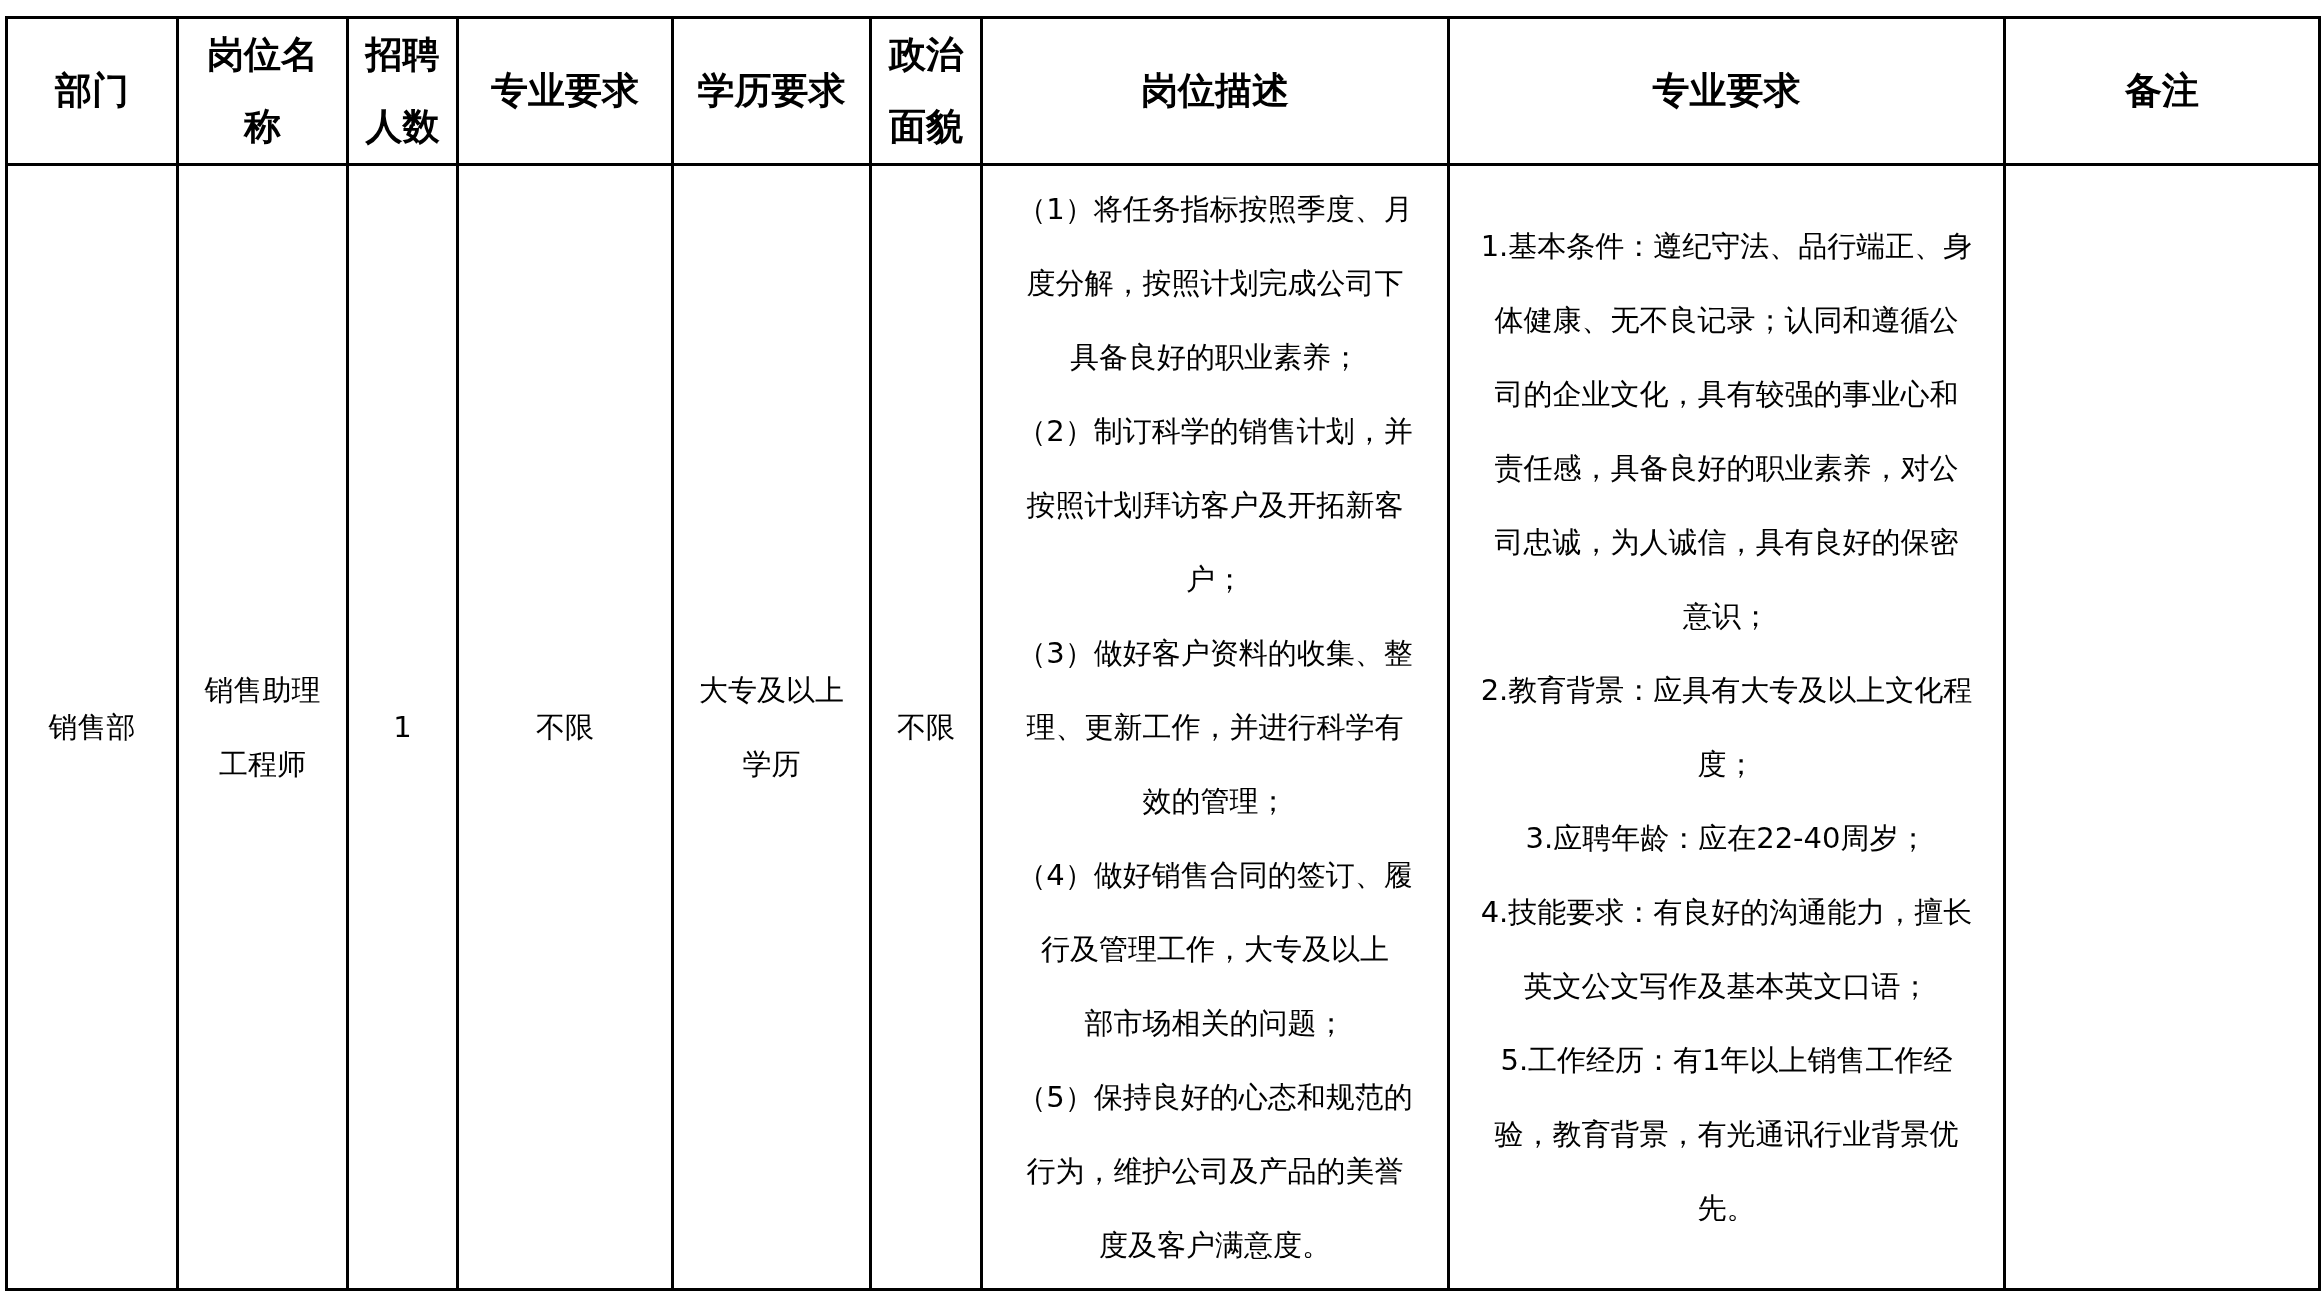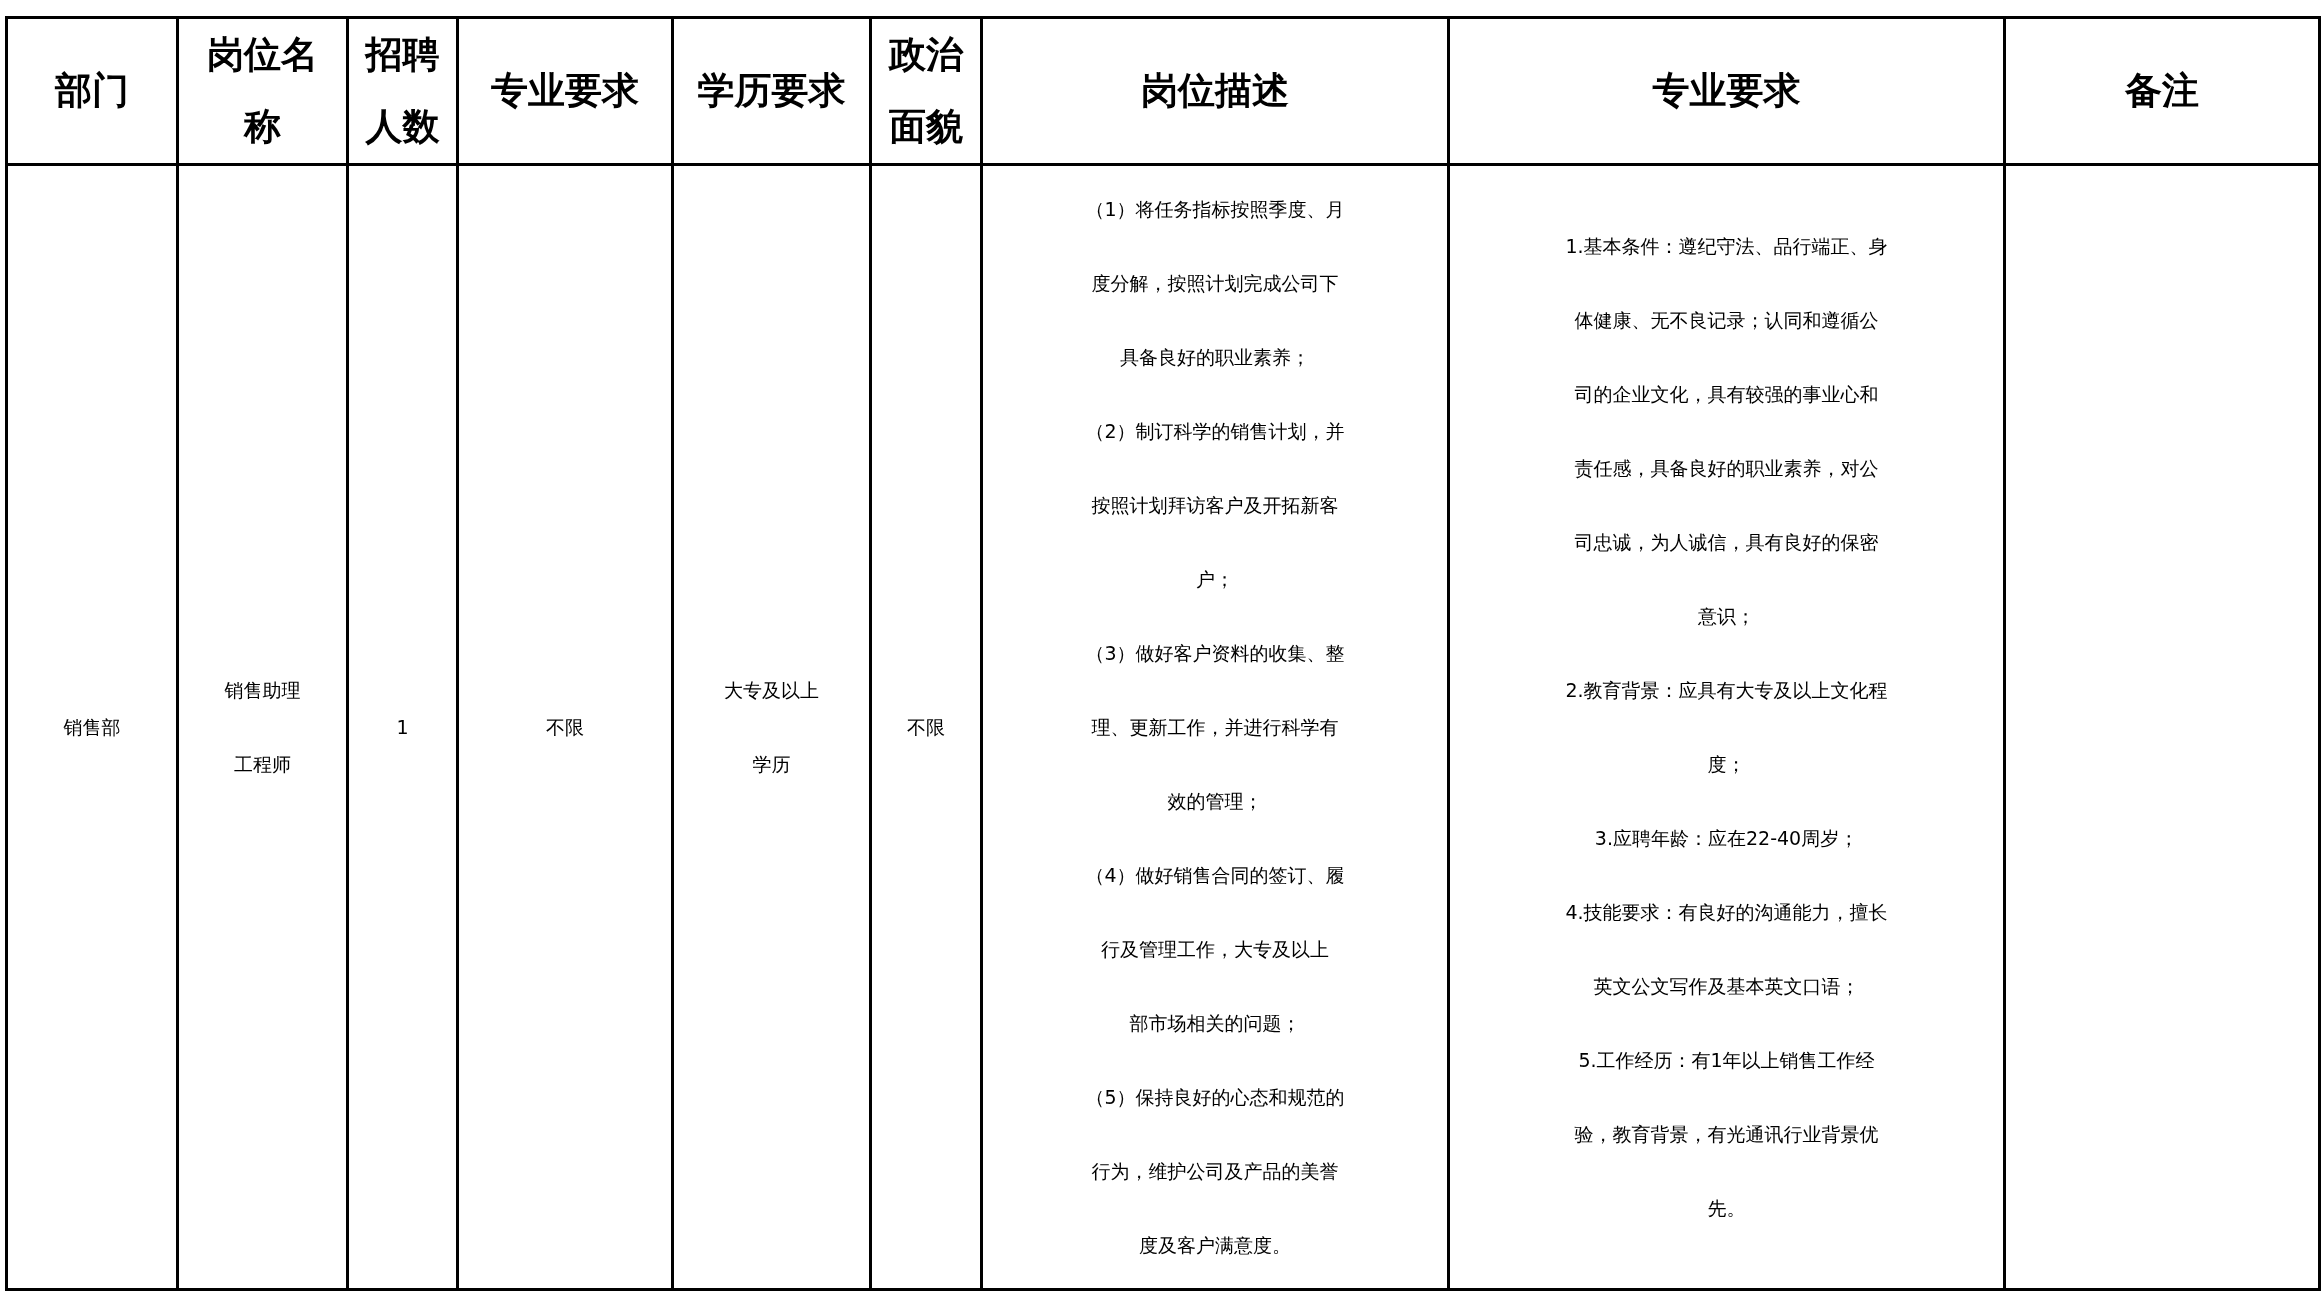--- a/index.html
+++ b/index.html
@@ -16,21 +16,21 @@
     color: #000;
   }
   .tbl th {
     height: 143px;
     font-family: "DejaVu Sans", "Liberation Sans", sans-serif;
     font-weight: bold; font-size: 37px; line-height: 72px;
   }
   .tbl td {
     height: 1122px;
     font-family: "DejaVu Sans", "Liberation Sans", sans-serif;
-    font-size: 19px; line-height: 74px;
+    font-size: 29px; line-height: 74px;
   }
   .serif { font-family: "DejaVu Serif", "Liberation Serif", serif; }
   .desc { font-family: "DejaVu Serif", "Liberation Serif", serif; font-size: 28px; line-height: 75.5px; padding: 0 12px; }
   .qual { font-size: 29px; line-height: 74.5px; padding: 0 10px; }
   .line { display: block; }
 </style>
 </head>
 <body>
 
 <table class="tbl">

